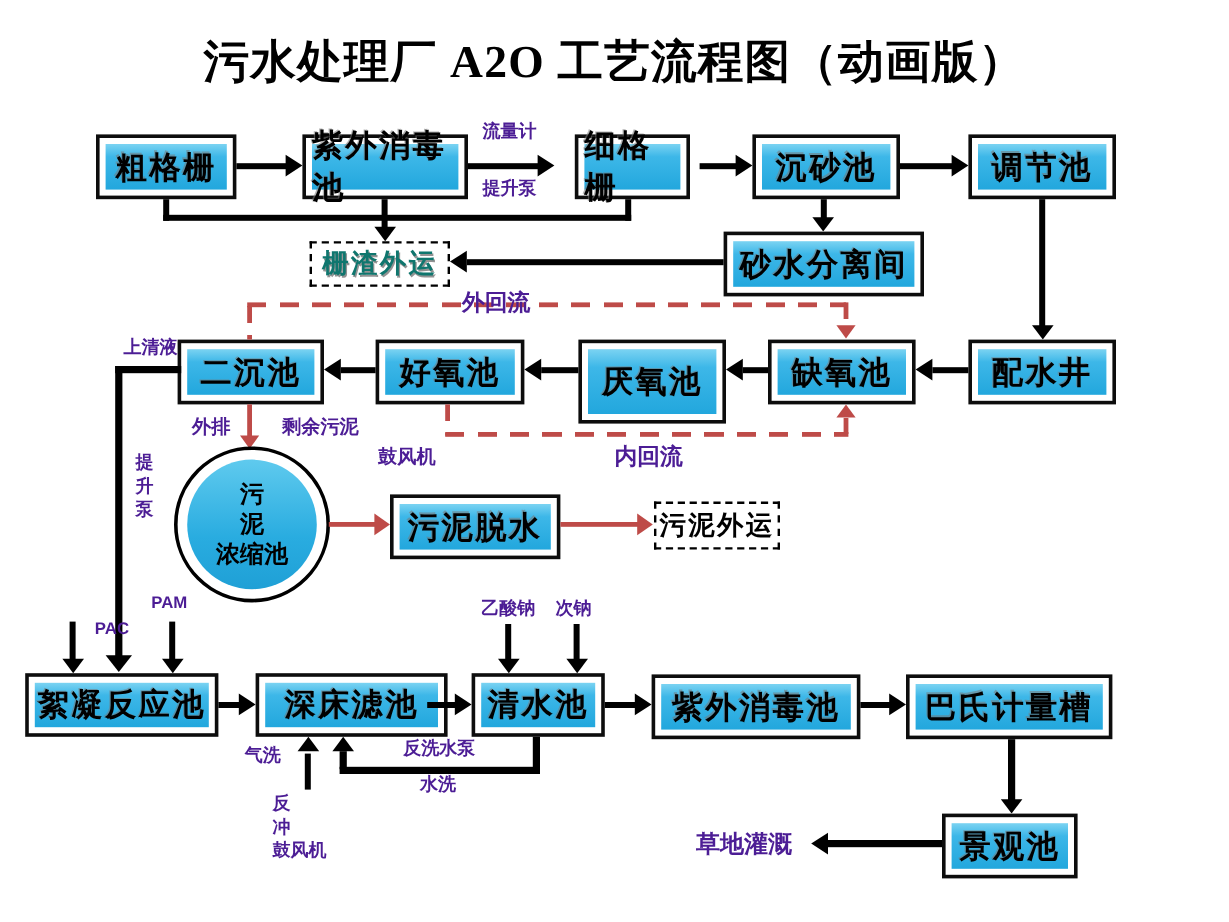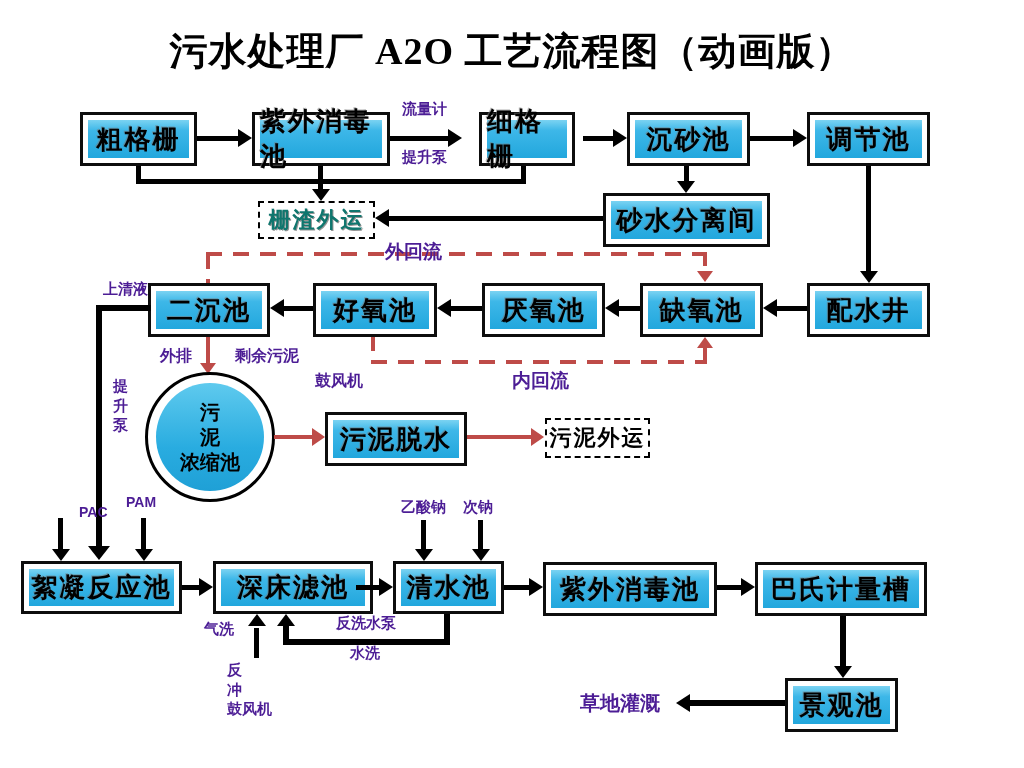--- a/index.html
+++ b/index.html
@@ -101,21 +101,21 @@
 
   <div class="vl" style="left:866px;top:166px;width:5px;height:106px;"></div>
   <div class="ah d" style="left:860px;top:271px;"></div>
 
   <div class="node" style="left:148px;top:283px;width:122px;height:54px;">
     <div class="fill">二沉池</div>
     </div>
   <div class="node" style="left:313px;top:283px;width:124px;height:54px;">
     <div class="fill">好氧池</div>
     </div>
-  <div class="node" style="left:482px;top:283px;width:123px;height:54px;">
+  <div class="node" style="left:482px;top:283px;width:123px;height:70px;">
     <div class="fill">厌氧池</div>
     </div>
   <div class="node" style="left:640px;top:283px;width:123px;height:54px;">
     <div class="fill">缺氧池</div>
     </div>
   <div class="node" style="left:807px;top:283px;width:123px;height:54px;">
     <div class="fill">配水井</div>
     </div>
 
   <div class="hl" style="left:284px;top:306px;width:29px;height:5px;"></div>
@@ -164,21 +164,21 @@
   <div class="node" style="left:325px;top:412px;width:142px;height:54px;">
     <div class="fill">污泥脱水</div>
     </div>
 
   <div class="redsolid" style="left:467px;top:435px;width:66px;height:4px;"></div>
   <div class="ah r red" style="left:531px;top:428px;"></div>
   <div class="dnode" style="left:545px;top:418px;width:105px;height:40px;font-family:Liberation Mono, monospace;">
     <span>污泥外运</span>
     </div>
 
-  <div class="lbl" style="left:44px;top:504px;font-size:14px;padding-left:35px;">PAC</div>
+  <div class="lbl" style="left:44px;top:515px;font-size:14px;padding-left:35px;">PAC</div>
   <div class="vl" style="left:58px;top:518px;width:5px;height:32px;"></div>
   <div class="ah d" style="left:52px;top:549px;"></div>
   <div class="lbl" style="left:126px;top:494px;font-size:14px;">PAM</div>
   <div class="vl" style="left:141px;top:518px;width:5px;height:32px;"></div>
   <div class="ah d" style="left:135px;top:549px;"></div>
 
   <div class="lbl" style="left:401px;top:498px;">乙酸钠</div>
   <div class="vl" style="left:421px;top:520px;width:5px;height:30px;"></div>
   <div class="ah d" style="left:415px;top:549px;"></div>
   <div class="lbl" style="left:463px;top:498px;">次钠</div>

